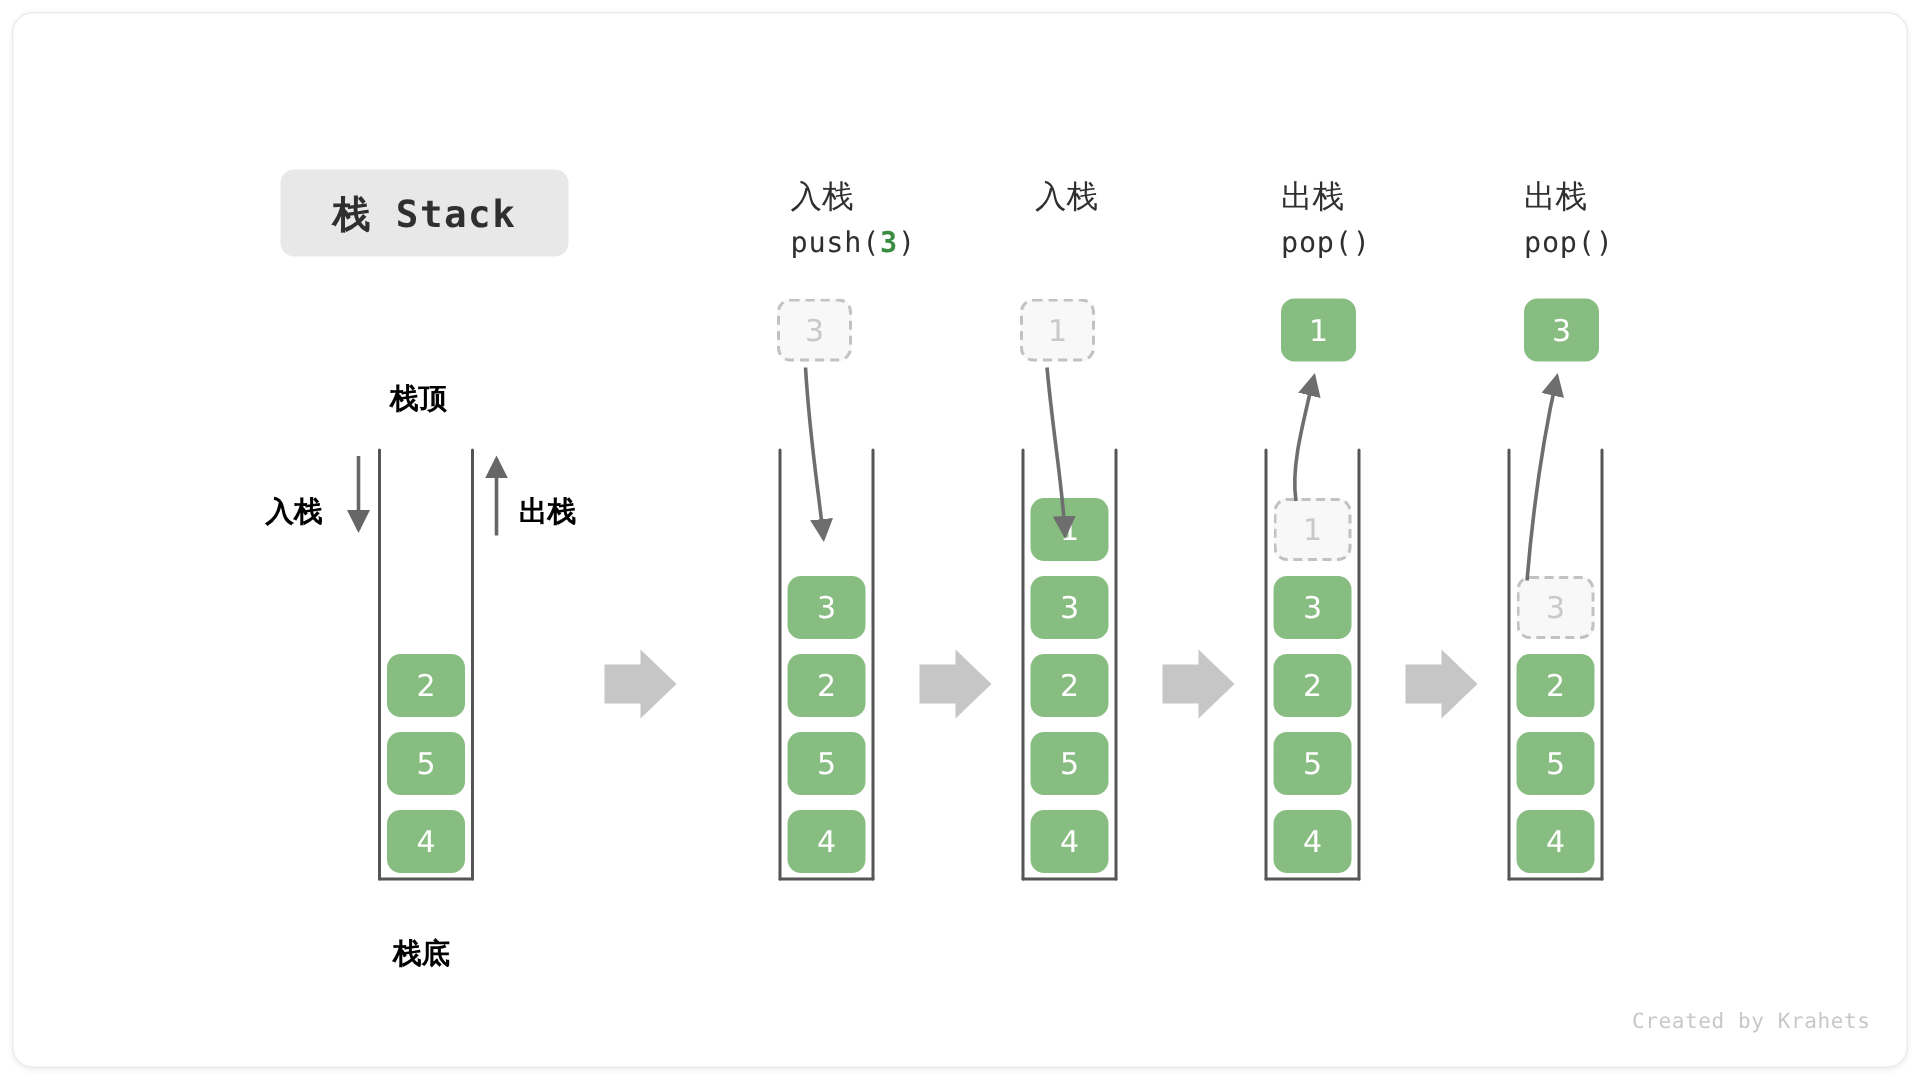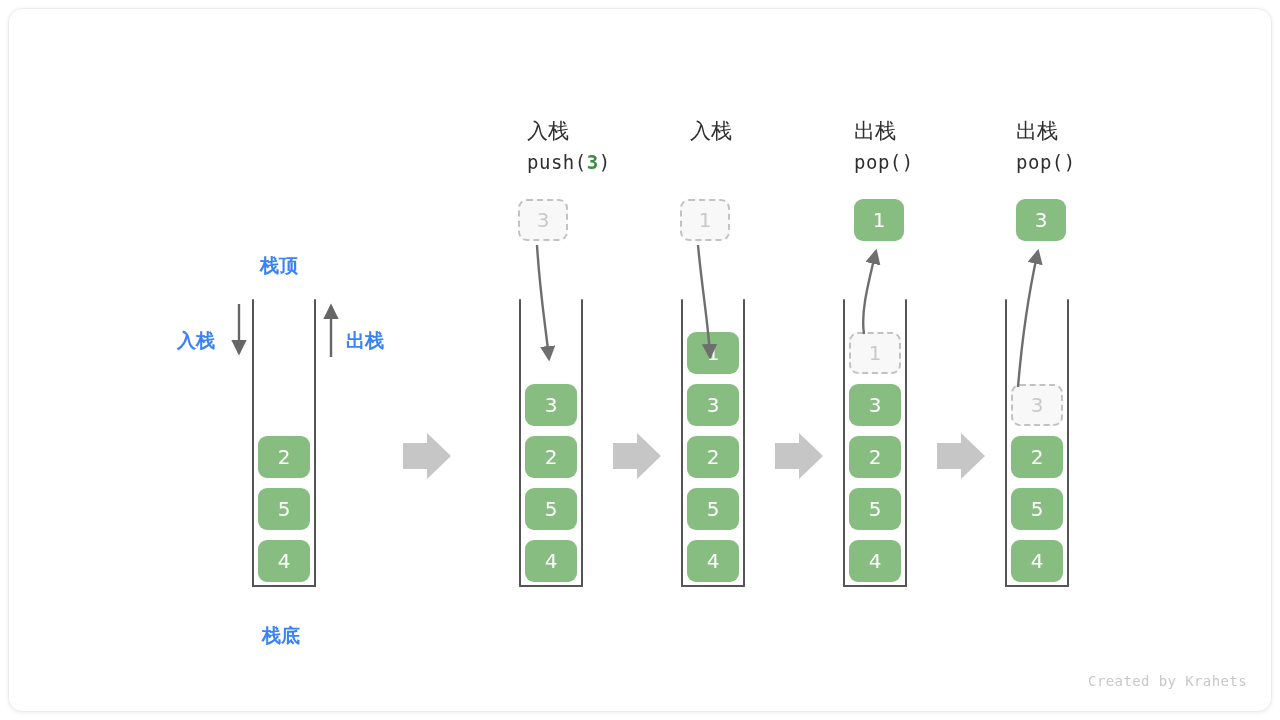--- a/index.html
+++ b/index.html
@@ -44,21 +44,21 @@
     font-weight: bold;
     color: #2f2f2f;
     letter-spacing: 1px;
   }
 
   
   .lbl {
     position: absolute;
     font-size: 19px;
     font-weight: bold;
-    color: #3b82f6;
+    color: #000000;
     white-space: nowrap;
     font-family: "DejaVu Sans", "Liberation Sans", sans-serif;
   }
   .lbl-top   { left: 251px; top: 244px; }
   .lbl-bottom{ left: 253px; top: 614px; text-align: right; }
   .lbl-push  { left: 168px; top: 319px; }
   .lbl-pop   { left: 337px; top: 319px; }
 
   
   .col-head {
@@ -177,20 +177,21 @@
     font-family: "DejaVu Sans Mono", "Liberation Mono", monospace;
     letter-spacing: 0.4px;
     margin-left: 16px;
   }
 </style>
 </head>
 <body>
 
 <div class="canvas">
 
+  <div class="title-chip">栈 Stack</div>
 
   <div class="lbl lbl-top">栈顶</div>
   <div class="lbl lbl-bottom">栈底</div>
   <div class="lbl lbl-push">入栈</div>
   <div class="lbl lbl-pop">出栈</div>
 
   <div class="col-head" style="left:518px">
     <span class="cn">入栈</span>
     <span class="code"><span>push(</span><span class="arg">3</span><span>)</span></span>
   </div>

